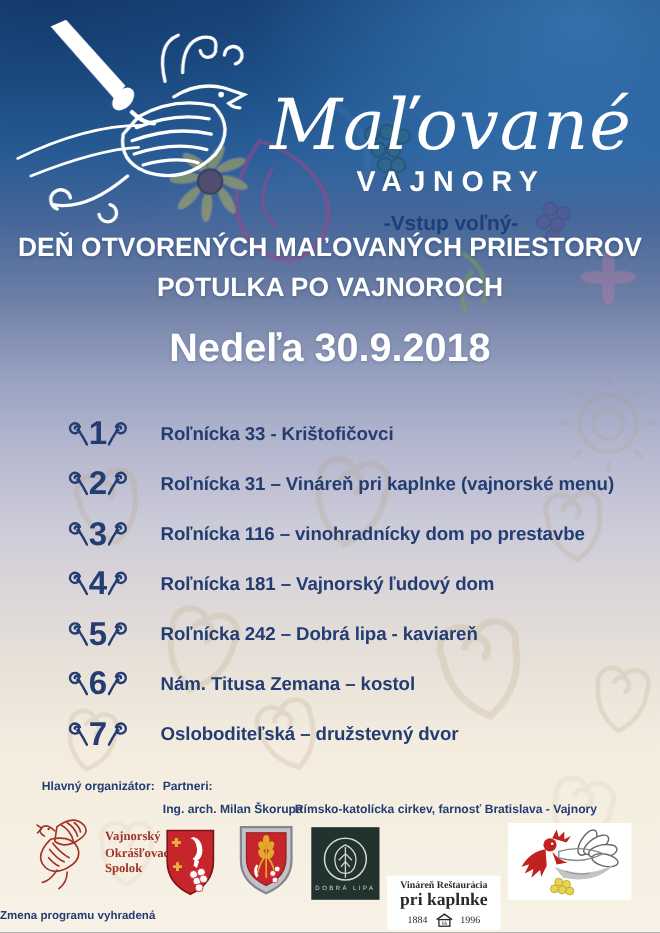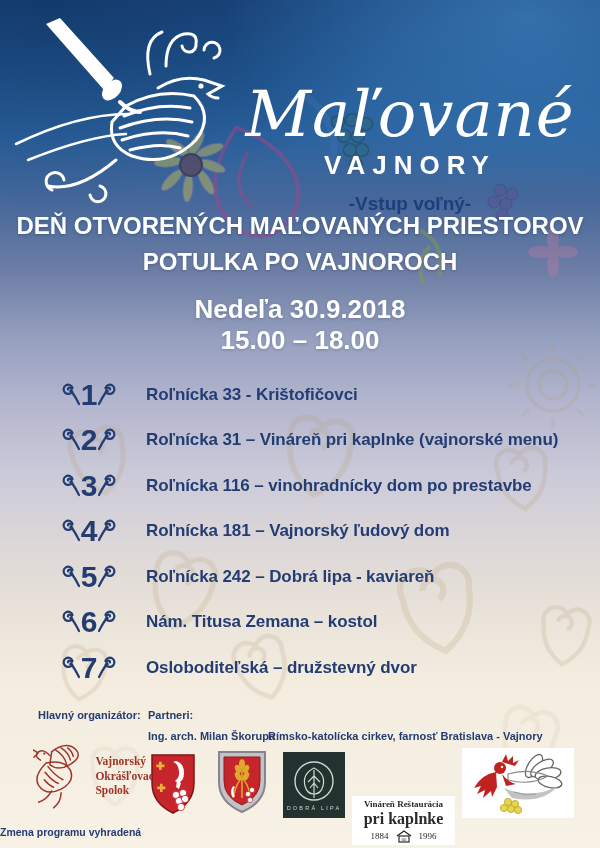--- a/index.html
+++ b/index.html
@@ -19,21 +19,21 @@
   .folk{position:absolute;left:0;top:0;pointer-events:none;}
   .bird-logo-svg{position:absolute;left:8px;top:10px;}
   .title-block{position:absolute;left:240px;top:42px;width:340px;text-align:center;margin-top:40px;}
   .title-script{font-family:"DejaVu Serif",serif;font-style:italic;font-size:64px;
     color:#ffffff;line-height:1;letter-spacing:1px;}
   .title-sub{font-size:26px;font-weight:bold;letter-spacing:7px;color:#ffffff;margin-top:4px;}
   .entry-note{font-size:19px;font-weight:bold;color:#1c3e7a;margin-top:12px;}
   .heading{position:absolute;left:0;right:0;top:208px;text-align:center;color:#ffffff;
     font-weight:bold;font-size:24px;line-height:1.5;text-shadow:0 1px 3px rgba(15,35,70,.3);}
   .datetime{position:absolute;left:0;right:0;top:294px;text-align:center;color:#ffffff;
-    font-weight:bold;font-size:26px;line-height:1.2;text-shadow:0 1px 3px rgba(15,35,70,.25);}
+    font-weight:bold;font-size:36px;line-height:1.2;text-shadow:0 1px 3px rgba(15,35,70,.25);}
   .stops{position:absolute;left:52px;top:372px;right:20px;}
   .stop{display:flex;align-items:center;height:45.5px;}
   .num-cluster{display:flex;align-items:center;justify-content:center;width:74px;flex:none;}
   .num{font-size:30px;font-weight:bold;color:#233d72;line-height:1;margin:0 1px;}
   .orn{display:inline-block;}
   .orn.flip{transform:scaleX(-1);}
   .stop-label{margin-left:20px;font-size:17px;font-weight:bold;color:#233d72;letter-spacing:-.1px;}
   .foot-label{position:absolute;font-size:11px;font-weight:bold;color:#233d72;}
   .vos-logo{position:absolute;left:33px;top:740px;width:124px;display:flex;align-items:center;}
   .vos-text{font-family:"Liberation Serif",serif;font-weight:bold;color:#a03428;
@@ -160,21 +160,20 @@
     <div class="entry-note">-Vstup voľný-</div>
   </div>
 
   <div class="heading">
     <div>DEŇ OTVORENÝCH MAĽOVANÝCH PRIESTOROV</div>
     <div>POTULKA PO VAJNOROCH</div>
   </div>
 
   <div class="datetime">
     <div>Nedeľa 30.9.2018</div>
-    <div>15.00 – 18.00</div>
   </div>
 
   <div class="stops">
 
     <div class="stop">
       <span class="num-cluster">
         <svg class="orn" width="20" height="24" viewBox="0 0 20 24">
             <g fill="none" stroke="#233d72" stroke-width="2.2" stroke-linecap="round">
               <path d="M12.2 8.6 A4.6 4.6 0 1 1 12.6 5"></path>
               <path d="M8 6.5 a1.8 1.8 0 1 1 2.3 1.6"></path>

